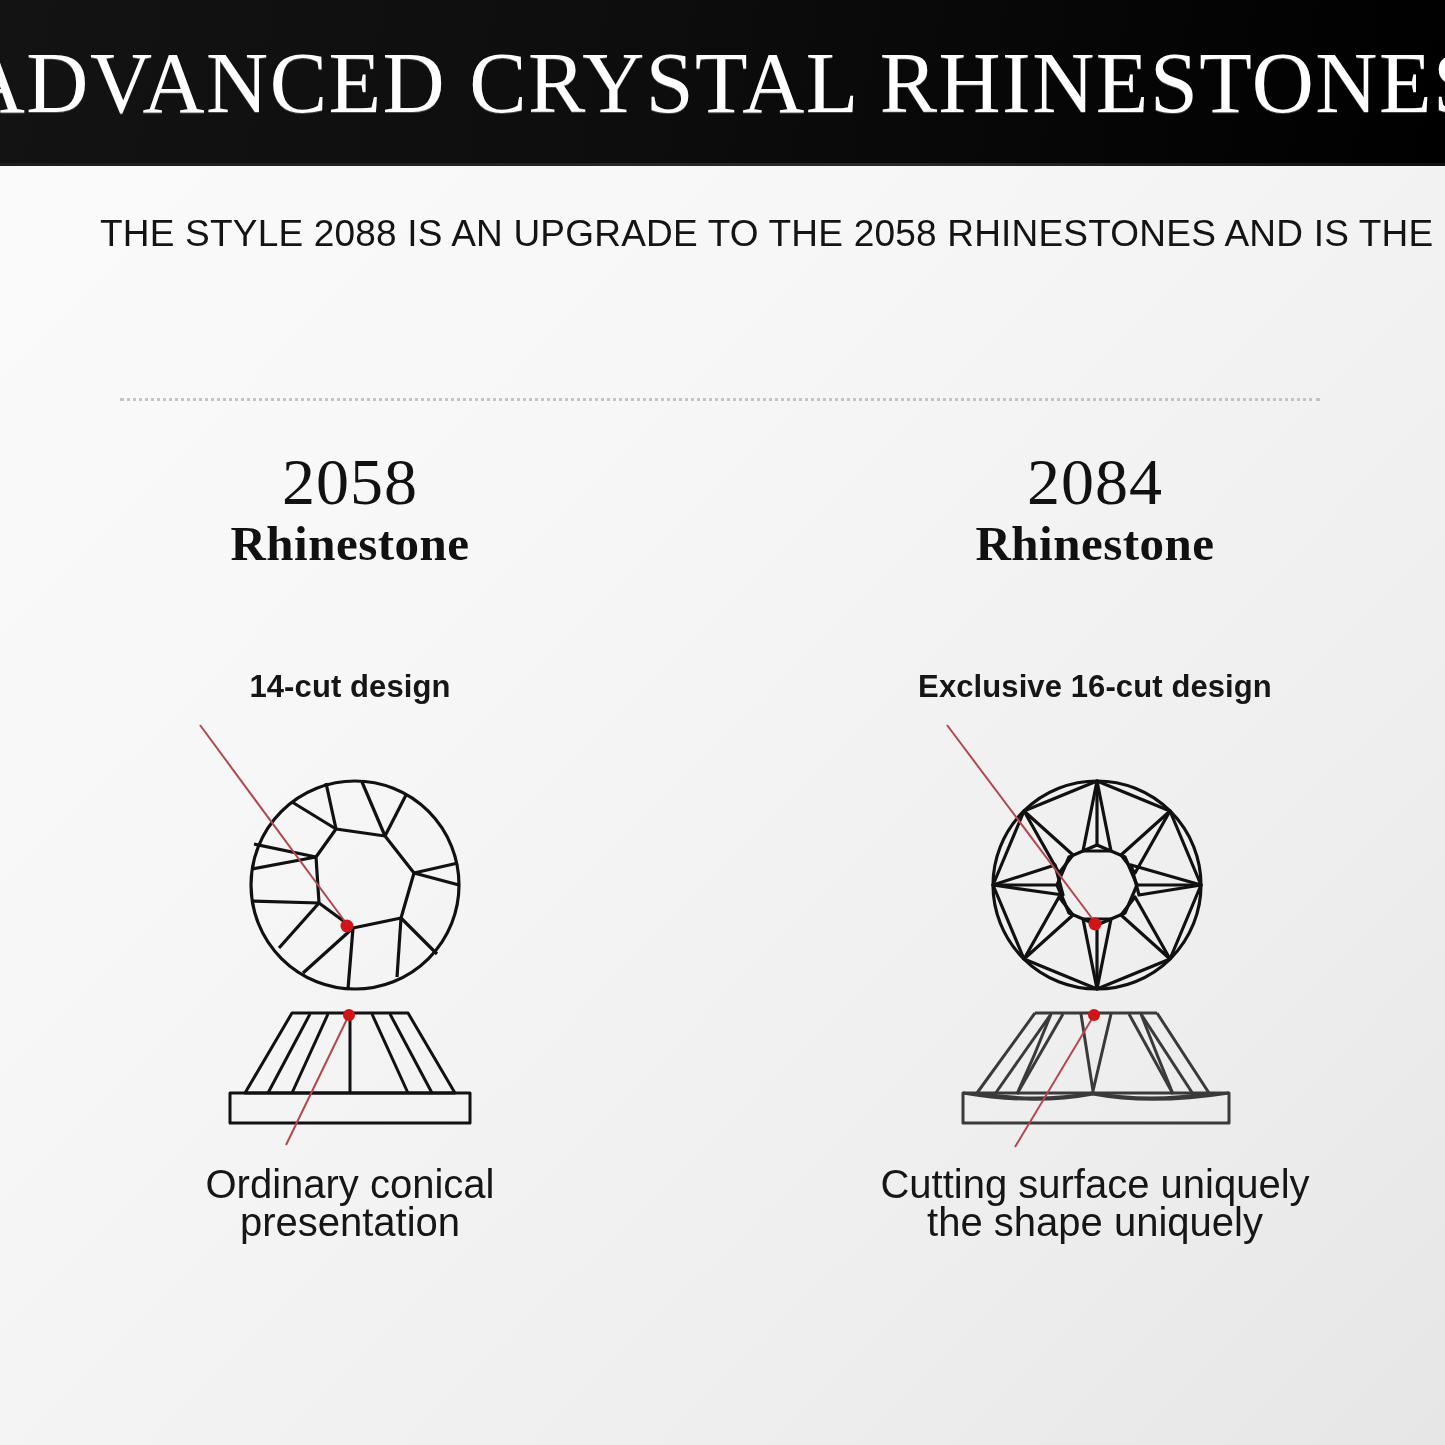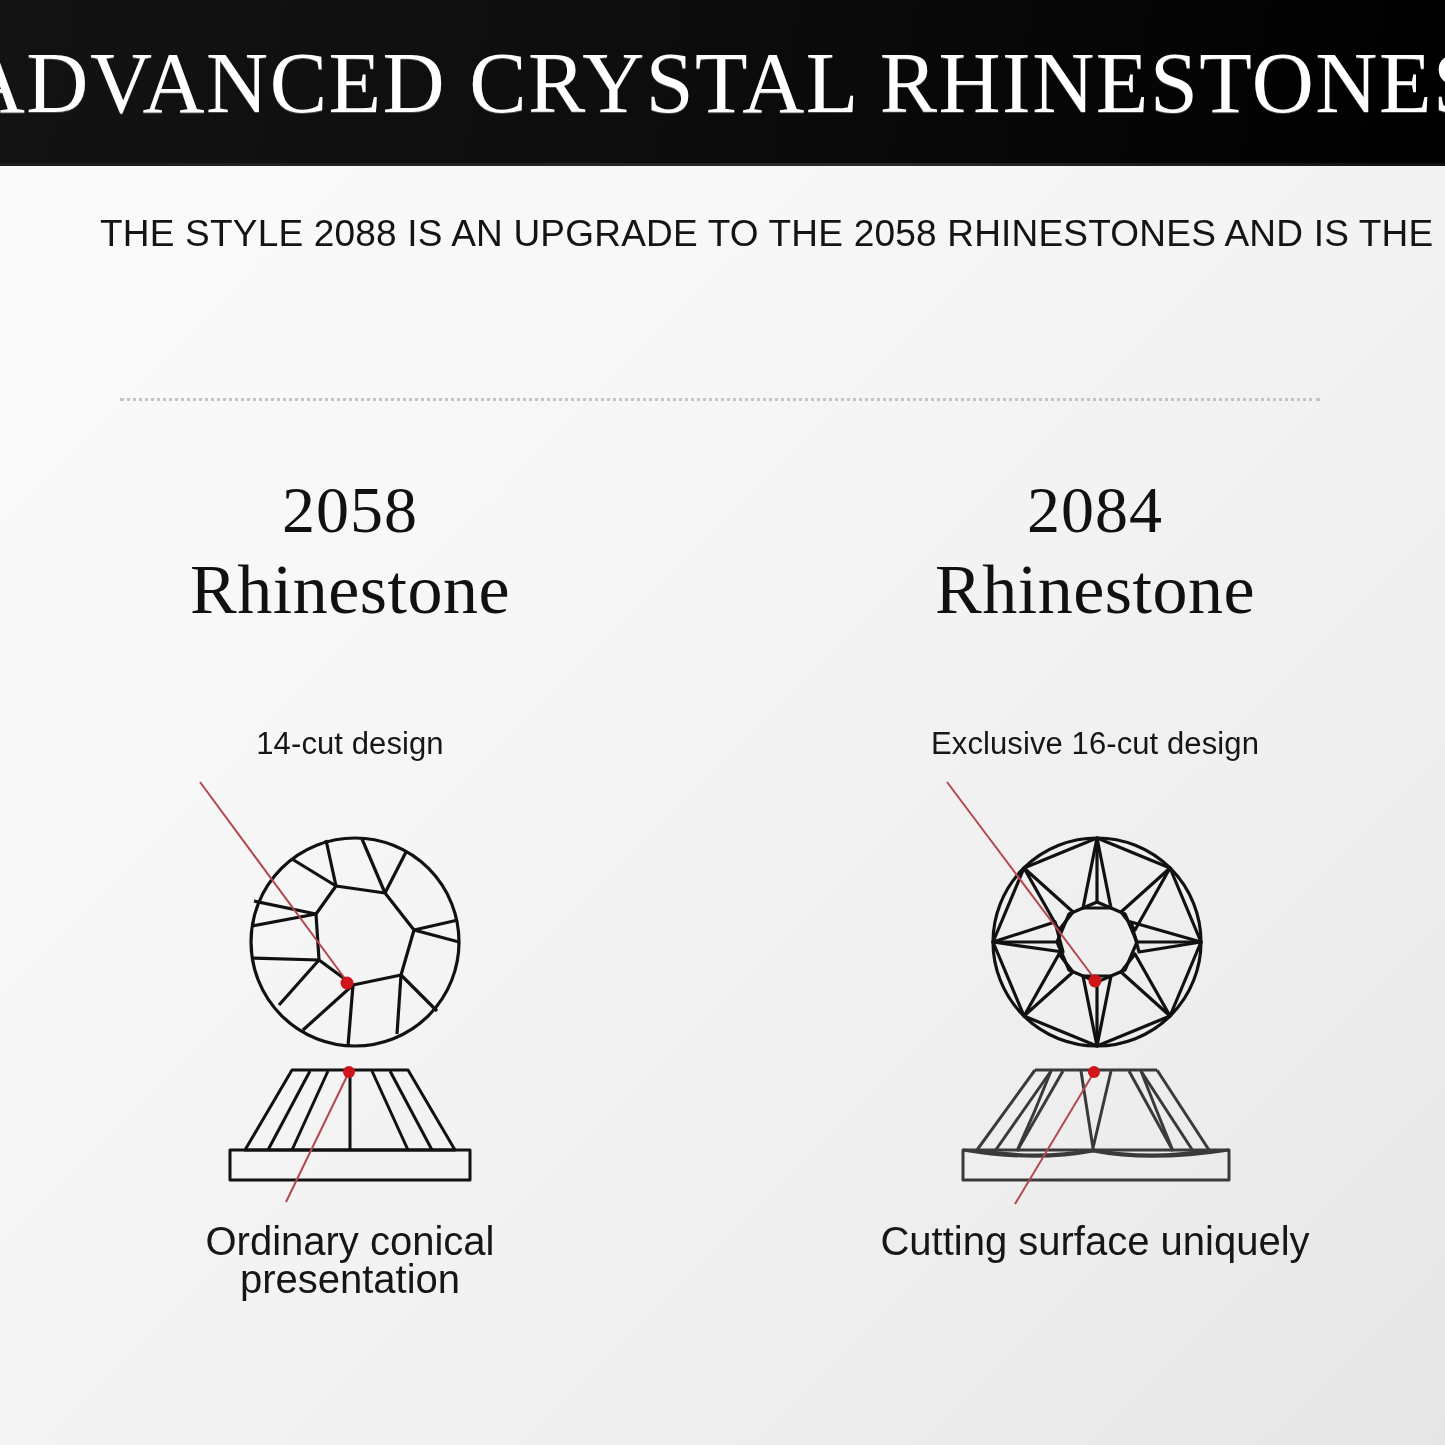--- a/index.html
+++ b/index.html
@@ -47,44 +47,44 @@
   .intro div{white-space:nowrap;}
 
   
   .divider{
     position:absolute;left:120px;top:398px;width:1200px;height:3px;
     border-top:3px dotted #b9bcc0;
     opacity:.85;
   }
 
   
-  .col{position:absolute;top:476px;width:640px;}
+  .col{position:absolute;top:448px;width:640px;}
   .col-left{left:30px;}
   .col-right{left:775px;}
 
   .col-heading{
     text-align:center;
     font-family:"Liberation Serif", serif;
     color:#111111;
     line-height:1.02;
   }
   .col-heading .num{
     display:block;font-size:66px;letter-spacing:1px;
   }
   .col-heading .word{
-    display:block;font-size:70px;letter-spacing:.5px;margin-top:11px;
+    display:block;font-size:49px;letter-spacing:.5px;margin-top:4px;font-weight:bold;
   }
 
   .callout{
     text-align:center;
     font-size:31px;
     color:#161616;
     letter-spacing:.1px;
   }
-  .top-callout{margin-top:100px;}
+  .top-callout{margin-top:100px;font-weight:bold;}
 
   .figure{
     display:block;margin:0 auto;
   }
 
   .caption{
     text-align:center;
     font-size:40px;
     line-height:38px;
     color:#161616;
@@ -229,16 +229,17 @@
           <path d="M166,19 Q150,60 132,99"></path>
           <path d="M256,19 Q272,60 288,99"></path>
         </g>
         <line x1="130" y1="152" x2="208" y2="22" stroke="#b2484d" stroke-width="2"></line>
         <circle cx="209" cy="20" r="6" fill="#d0151a" stroke="none"></circle>
       </svg>
     </div>
 
     <div class="caption">
       <div>Cutting surface uniquely</div>
+      <div>the shape uniquely</div>
     </div>
   </div>
 
 </div>
 
 </body></html>

